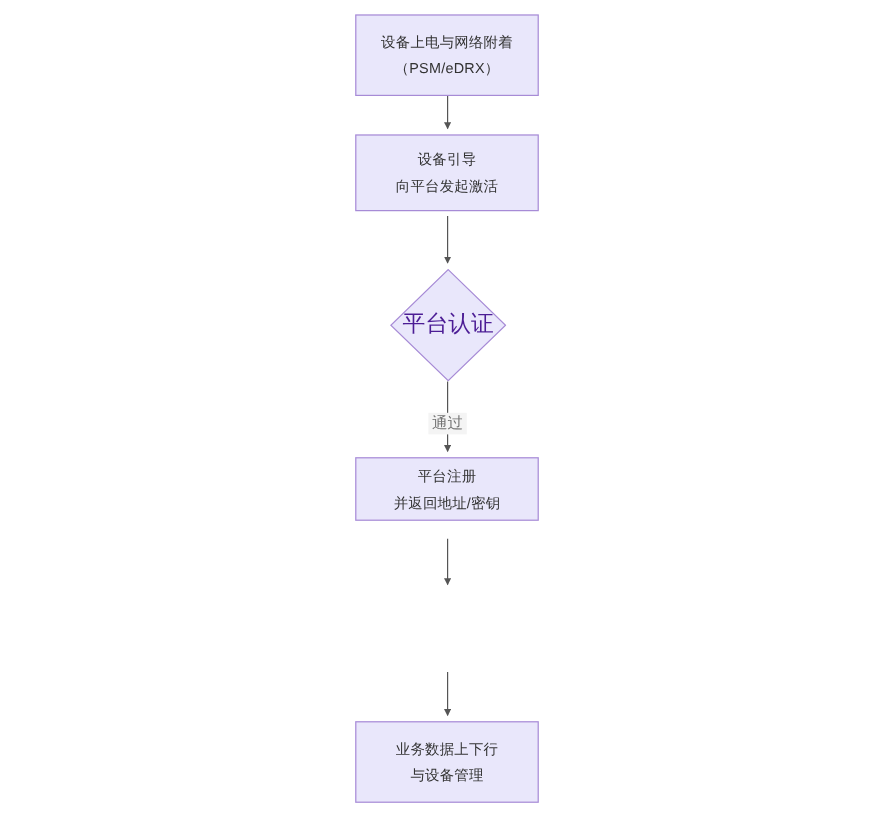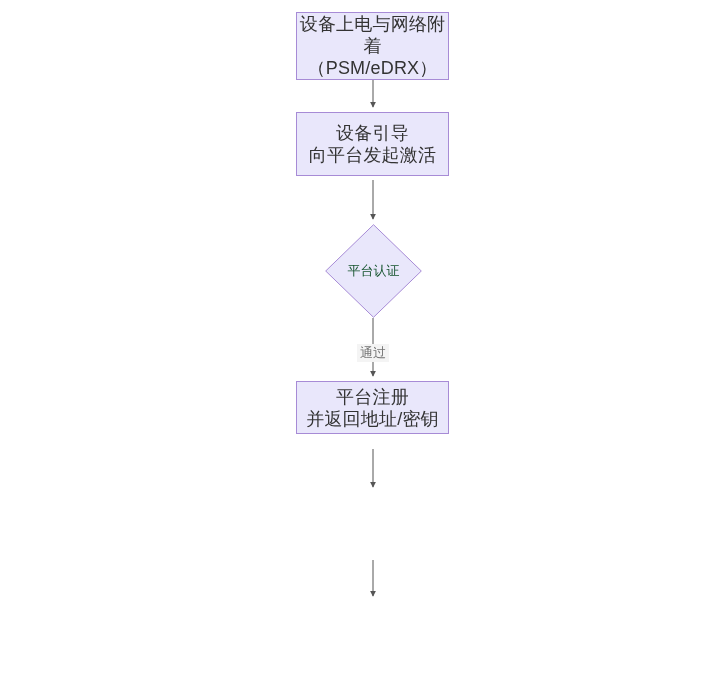--- a/index.html
+++ b/index.html
@@ -25,44 +25,44 @@
     display: flex;
     align-items: center;
     justify-content: center;
     text-align: center;
   }
   .node-box {
     border: 1px solid #a78bd6;
     background: #e9e7fb;
   }
   .node-text {
-    font-size: 18px;
+    font-size: 12px;
     line-height: 22px;
     color: #333333;
     letter-spacing: 0.2px;
     white-space: pre-line;
     user-select: none;
   }
   .node-diamond {
     background: transparent;
     border: none;
   }
   .diamond-shape {
     position: absolute;
     left: 0;
     top: 0;
     width: 100%;
     height: 100%;
   }
   .diamond-label {
     position: relative;
     z-index: 2;
-    font-size: 13px;
+    font-size: 19px;
     line-height: 22px;
-    color: #14532d;
+    color: #4c1d95;
     white-space: pre-line;
     user-select: none;
   }
   .edge-svg {
     position: absolute;
     left: 0;
     top: 0;
     width: 726px;
     height: 700px;
     pointer-events: none;
@@ -123,16 +123,20 @@
     </svg>
     <span class="diamond-label">平台认证</span>
   </div>
 
   <div class="node node-box" id="node-n4" style="left: 296px; top: 381px; width: 153px; height: 53px;">
     <span class="node-text">平台注册
 并返回地址/密钥</span>
   </div>
 
 
+  <div class="node node-box" id="node-n6" style="left: 296px; top: 601px; width: 153px; height: 68px;">
+    <span class="node-text">业务数据上下行
+与设备管理</span>
+  </div>
 
   <div class="edge-label" id="edge-label-e3" style="left: 373px; top: 353px;">通过</div>
 
 </div>
 
 </body></html>

